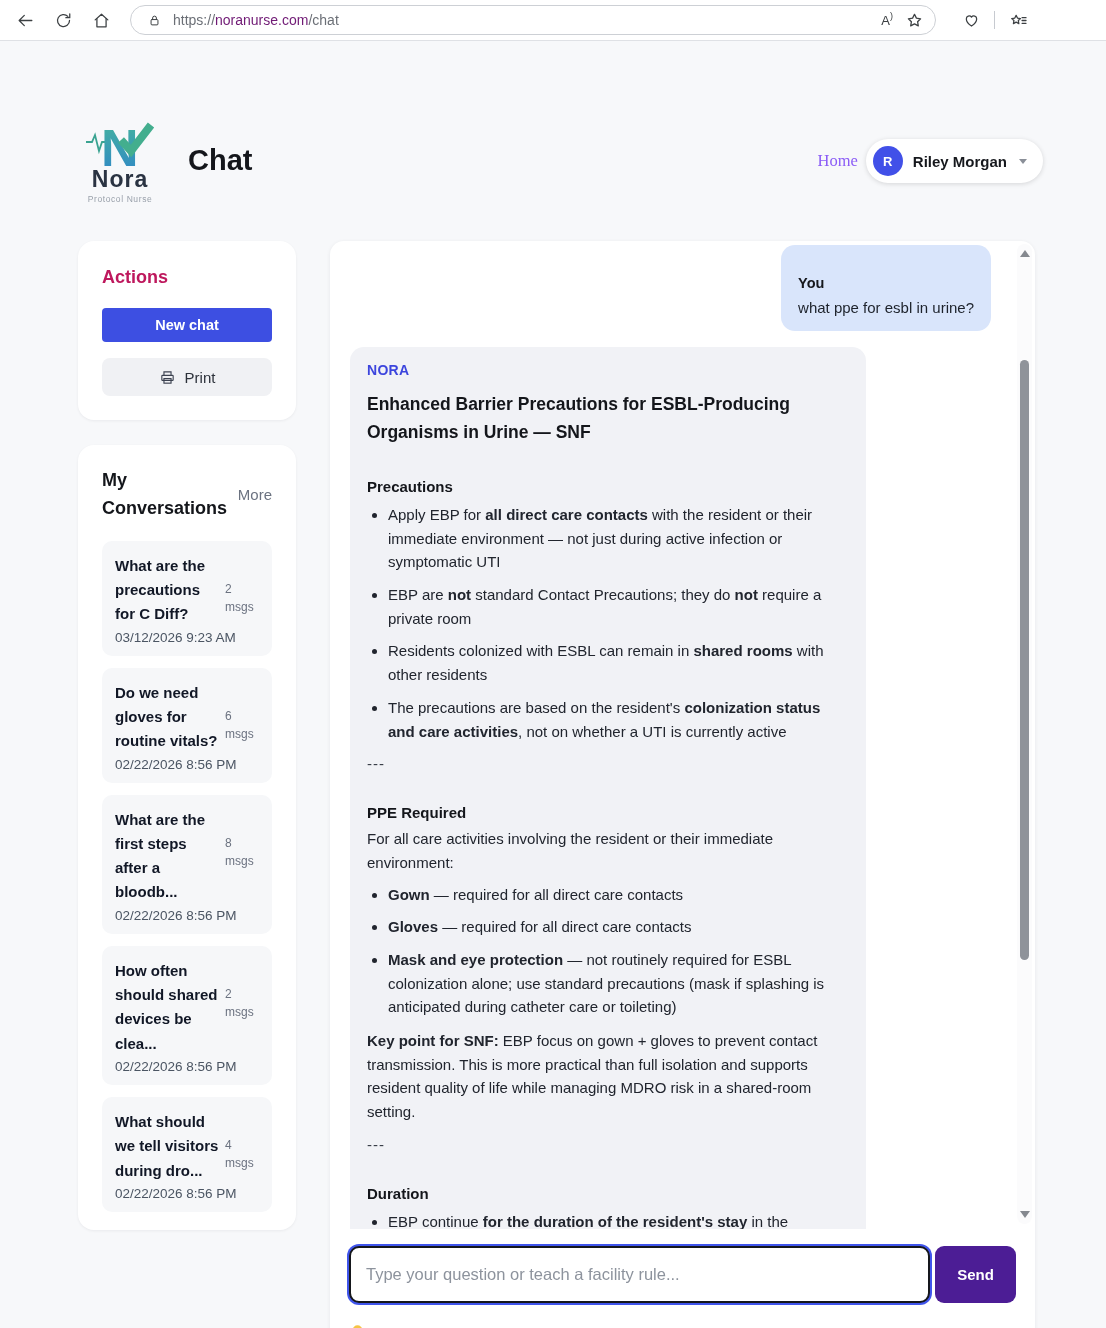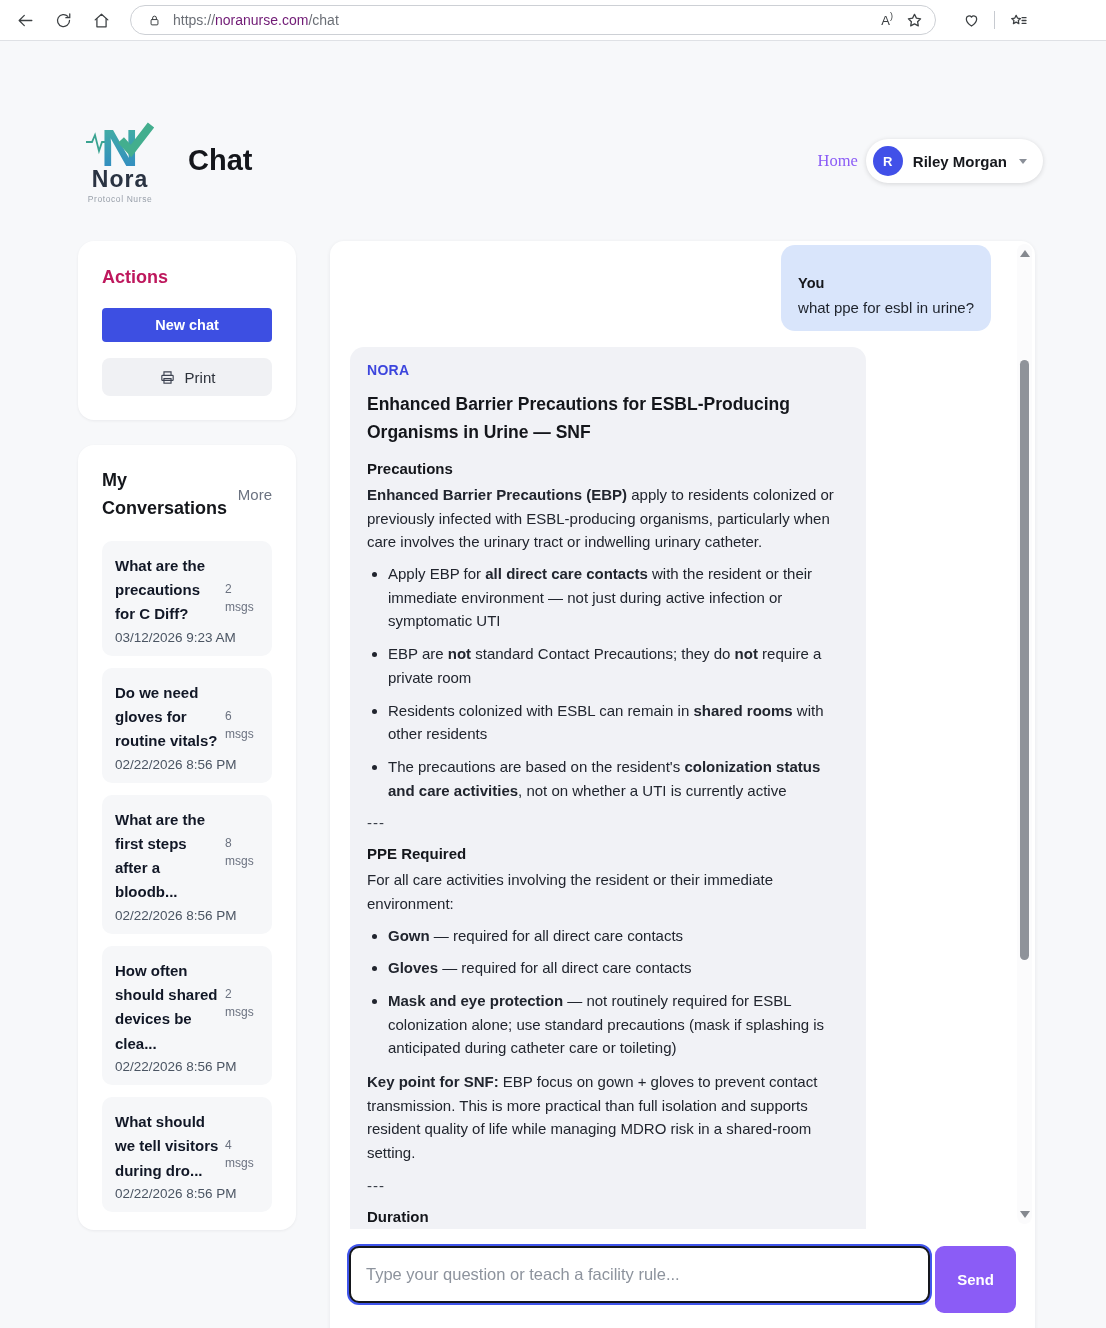--- a/index.html
+++ b/index.html
@@ -80,42 +80,42 @@
     margin-left:auto; width:fit-content; max-width:300px; background:#d9e5fb; border-radius:14px;
     padding:30px 17px 15px; margin-top:0;
   }
   .bubble-user .author{ font-size:14.5px; font-weight:700; margin-bottom:8px;}
   .bubble-user .text{ font-size:15px; color:#1d222b;}
   .bubble-assistant{
     width:516px; background:#f1f2f6; border-radius:14px; padding:15px 17px 20px; margin-top:16px;
   }
   .nora-label{ font-size:14px; font-weight:700; color:#3c45dd; letter-spacing:.3px;}
   .msg-h2{ font-size:17.5px; font-weight:700; color:#14161b; line-height:1.6; margin:12px 0 2px;}
-  .msg-h3{ font-size:15px; font-weight:700; color:#14161b; margin:14px 0 4px;}
+  .msg-h3{ font-size:15px; font-weight:700; color:#14161b; margin:32px 0 4px;}
   .msg-p{ font-size:15px; color:#21252e; line-height:1.58; margin:6px 0;}
   .msg-ul{ margin:8px 0 10px; padding-left:21px; }
   .msg-ul li{ font-size:15px; color:#21252e; line-height:1.58; margin-bottom:9px;}
   .msg-sep{ font-size:15px; color:#3a3f49; letter-spacing:1px; margin:12px 0 4px;}
   
   .scrollbar{ position:absolute; top:3px; right:3px; width:15px; bottom:5px; background:#fbfbfc; border-radius:8px;}
   .sb-up,.sb-down{ position:absolute; left:50%; transform:translateX(-50%); width:0; height:0;
     border-left:5px solid transparent; border-right:5px solid transparent;}
   .sb-up{ top:6px; border-bottom:7px solid #85898f;}
   .sb-down{ bottom:6px; border-top:7px solid #85898f;}
   .sb-thumb{ position:absolute; left:3px; width:9px; top:116px; height:600px; background:#8f939a; border-radius:5px;}
   
   .composer{ padding:17px 19px 0; }
   .composer-row{ display:flex; gap:5px; }
   .chat-input{
     flex:1; height:57px; border:2px solid #15171c; border-radius:10px; padding:0 15px;
     font-size:16.5px; font-family:inherit; color:#1d222b; outline:none;
     box-shadow:0 0 0 2px #4055ec;
   }
   .chat-input::placeholder{ color:#8d939d; }
-  .send-btn{ width:81px; height:67px; border:none; border-radius:9px; background:#8b5cf6; color:#fff;
+  .send-btn{ width:81px; height:57px; border:none; border-radius:9px; background:#4c1d95; color:#fff;
     font-size:15px; font-weight:700; font-family:inherit; cursor:pointer;}
   .tip-row{ display:flex; align-items:center; gap:8px; margin-top:21px; padding-left:2px;}
   .tip-text{ font-size:13.5px; color:#49505c;}
   .bulb{ width:13px; height:17px; flex:0 0 auto;}
 </style>
 </head>
 <body>
 
 <div class="browser-bar">
   <span class="b-icon">
@@ -262,21 +262,20 @@
     <div class="messages">
       <div class="bubble-user">
         <div class="author">You</div>
         <div class="text">what ppe for esbl in urine?</div>
       </div>
       <div class="bubble-assistant">
         <div class="nora-label">NORA</div>
         <div id="assistant-body">
             <div class="msg-h2">Enhanced Barrier Precautions for ESBL-Producing Organisms in Urine — SNF</div>
             <div class="msg-h3">Precautions</div>
-            <div class="msg-p"><strong>Enhanced Barrier Precautions (EBP)</strong> apply to residents colonized or previously infected with ESBL-producing organisms, particularly when care involves the urinary tract or indwelling urinary catheter.</div>
             <ul class="msg-ul">
               <li>Apply EBP for <strong>all direct care contacts</strong> with the resident or their immediate environment — not just during active infection or symptomatic UTI</li>
               <li>EBP are <strong>not</strong> standard Contact Precautions; they do <strong>not</strong> require a private room</li>
               <li>Residents colonized with ESBL can remain in <strong>shared rooms</strong> with other residents</li>
               <li>The precautions are based on the resident's <strong>colonization status and care activities</strong>, not on whether a UTI is currently active</li>
             </ul>
             <div class="msg-sep">---</div>
             <div class="msg-h3">PPE Required</div>
             <div class="msg-p">For all care activities involving the resident or their immediate environment:</div>
             <ul class="msg-ul">

